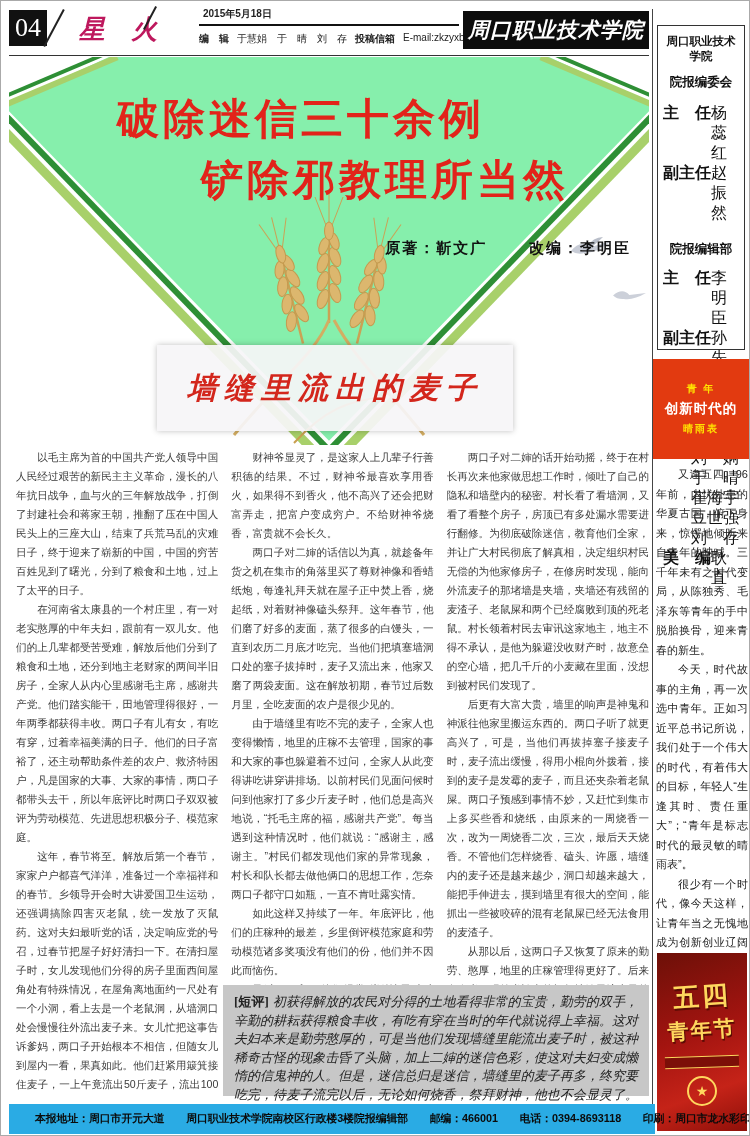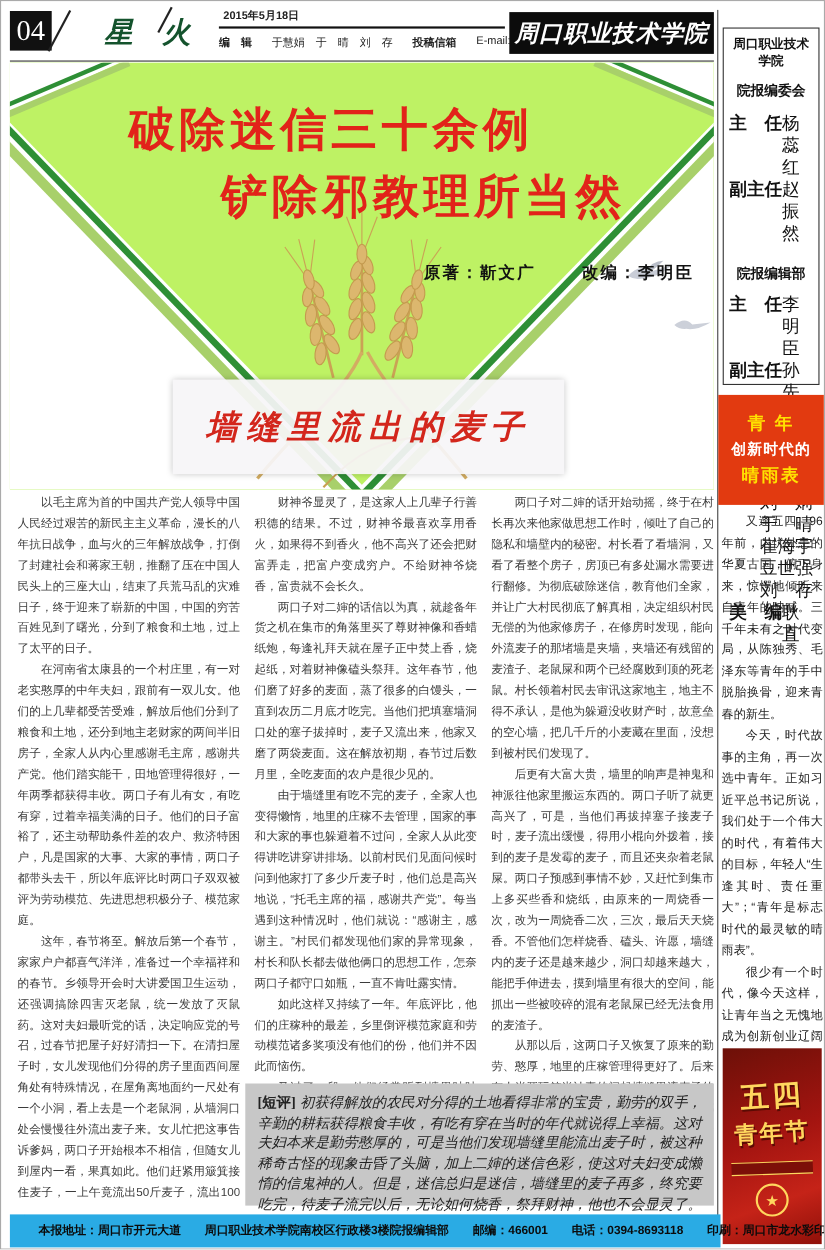--- a/index.html
+++ b/index.html
@@ -1,36 +1,36 @@
 <!DOCTYPE html>
 <html><head>
 <meta charset="utf-8">
 <style>
   html,body{margin:0;padding:0;background:#fff;}
   .page{position:relative;width:750px;height:1136px;background:#fff;overflow:hidden;
         font-family:"Liberation Sans","DejaVu Sans",sans-serif;border:1px solid #aaa;box-sizing:border-box;}
   
   .pagenum-box{position:absolute;left:8px;top:9px;width:38px;height:36px;background:#111;color:#fff;
         font-family:"Liberation Serif",serif;font-size:26px;display:flex;align-items:center;justify-content:center;}
-  .masthead{position:absolute;left:78px;top:8px;width:120px;height:40px;
+  .masthead{position:absolute;left:62px;top:8px;width:120px;height:40px;
         font-family:"Liberation Serif",serif;font-size:26px;font-weight:bold;font-style:italic;
-        color:#14532d;display:flex;align-items:center;justify-content:center;letter-spacing:10px;}
+        color:#be185d;display:flex;align-items:center;justify-content:center;letter-spacing:10px;}
   .mast-slash{position:absolute;top:6px;width:2px;height:42px;background:#222;transform:rotate(28deg);}
   .slash-a{left:52px;} .slash-c{left:148px;top:4px;height:26px;}
   .header-mid{position:absolute;left:198px;top:6px;width:260px;}
   .header-date{font-size:10px;color:#222;font-weight:bold;padding-left:4px;}
   .header-rule{height:2px;background:#111;margin:3px 0 6px 0;}
-  .header-editors{font-size:10px;color:#222;display:flex;gap:18px;white-space:nowrap;}
+  .header-editors{font-size:10px;color:#222;display:flex;gap:8px;white-space:nowrap;}
   .header-editors .lbl{font-weight:bold;}
   .brand-box{position:absolute;left:462px;top:10px;width:186px;height:38px;background:#0c0c0c;color:#fff;
         font-family:"Liberation Serif",serif;font-style:italic;font-weight:bold;font-size:21px;
         display:flex;align-items:center;justify-content:center;letter-spacing:1px;}
   .header-bottom-rule{position:absolute;left:8px;top:54px;width:640px;height:1px;background:#333;}
   
-  .feature{position:absolute;left:8px;top:56px;width:640px;height:388px;background:#bef264;overflow:hidden;}
+  .feature{position:absolute;left:8px;top:56px;width:640px;height:388px;background:#86efac;overflow:hidden;}
   .white-tri{position:absolute;inset:0;background:#fff;}
   .tri-left{clip-path:polygon(0 14%,53% 104%,0 104%);}
   .tri-right{clip-path:polygon(100% 14%,47% 104%,100% 104%);}
   .ribbon{position:absolute;width:545px;}
   .ribbon .s1{height:6px;background:#2e8f35;}
   .ribbon .s2{height:4px;}
   .ribbon .s3{height:9px;background:#a8d06a;}
   .rib-left{left:-15px;top:42px;transform-origin:0 0;transform:rotate(46deg);}
   .rib-right{right:-15px;top:42px;transform-origin:100% 0;transform:rotate(-46deg);}
   .corner-tri{position:absolute;background:#fff;}
@@ -71,21 +71,21 @@
   .committee-box{position:absolute;left:656px;top:24px;width:88px;height:325px;border:1px solid #333;
         box-sizing:border-box;padding:8px 5px 0 5px;color:#111;}
   .cb-org{font-size:11.5px;font-weight:bold;text-align:center;line-height:1.3;}
   .cb-title{font-size:12.5px;font-weight:bold;text-align:center;margin:10px 0 12px 0;}
   .cb-title2{font-size:12.5px;font-weight:bold;text-align:center;margin:18px 0 10px 0;}
   .cb-row{display:flex;justify-content:space-between;font-size:16px;line-height:20px;}
   .cb-row .role{font-weight:bold;white-space:pre;}
   .cb-row .name{font-family:Liberation Sans, sans-serif;}
   .red-box{position:absolute;left:652px;top:358px;width:96px;height:100px;background:#e23a10;
         display:flex;flex-direction:column;align-items:center;justify-content:center;gap:4px;}
-  .red-box .y{color:#ffe100;font-weight:bold;font-size:16px;letter-spacing:2px;}
+  .red-box .y{color:#ffe100;font-weight:bold;font-size:10px;letter-spacing:2px;font-family:Liberation Serif, serif;}
   .red-box .w{color:#fff;font-weight:bold;font-size:13.5px;letter-spacing:1px;}
   .essay{position:absolute;left:655px;top:464px;width:92px;height:488px;overflow:hidden;
         font-size:11px;line-height:19.5px;text-align:justify;color:#222;}
   .essay p{margin:0;text-indent:2em;}
   .poster{position:absolute;left:656px;top:952px;width:90px;height:178px;
         background:linear-gradient(160deg,#6d1008 0%,#a31410 45%,#c52318 75%,#8f1009 100%);
         overflow:hidden;}
   .poster .p1{margin-top:26px;text-align:center;font-size:26px;font-weight:bold;color:#ffd75e;
         font-family:"Liberation Serif",serif;letter-spacing:3px;transform:rotate(-4deg);
         text-shadow:1px 2px 0 #5a0b04;}

